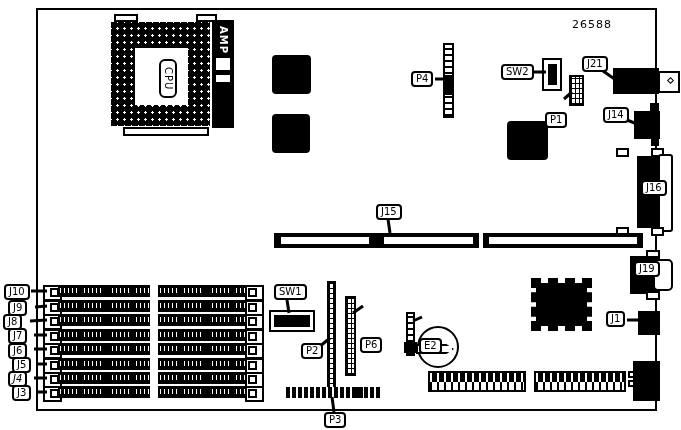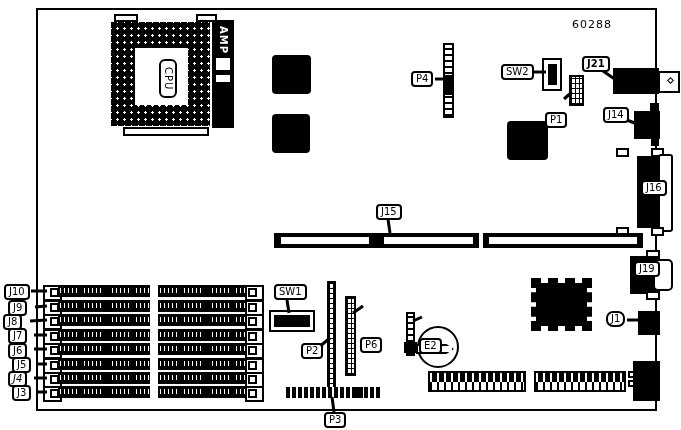--- a/index.html
+++ b/index.html
@@ -76,21 +76,21 @@
   #sw2-inner{left:548px;top:64px;width:9px;height:21px;background:#000;}
   .notch{background:#fff;border:2px solid #000;}
 </style>
 </head>
 <body>
 
 <div id="canvas">
 
   <div id="board" class="abs"></div>
 
-  <div id="fig-number" class="abs">60288</div>
+  <div id="fig-number" class="abs">26588</div>
 
   <div class="abs tab" style="left:114px;top:14px;width:24px;height:8px;"></div>
   <div class="abs tab" style="left:196px;top:14px;width:21px;height:8px;"></div>
   <div id="socket" class="abs"></div>
   <div id="socket-inner" class="abs"></div>
   <div id="cpu-box" class="abs">CPU</div>
   <div id="amp-strip" class="abs"></div>
   <div class="abs ampwhite" style="left:215px;top:57px;width:16px;height:14px;"></div>
   <div class="abs ampwhite" style="left:215px;top:74px;width:16px;height:9px;"></div>
   <div id="amp-text" class="abs">AMP</div>
@@ -231,25 +231,25 @@
       <line x1="319" y1="347" x2="330" y2="338"></line>
       <line x1="363" y1="306" x2="353" y2="313"></line>
       <line x1="334" y1="412" x2="332" y2="397"></line>
       <line x1="422" y1="317" x2="413" y2="321"></line>
     </g>
   </svg>
 
   <div class="co" style="left:411px;top:71px;">P4</div>
   <div class="co" style="left:501px;top:64px;">SW2</div>
   <div class="co" style="left:545px;top:112px;">P1</div>
-  <div class="co" style="left:582px;top:56px;font-weight:bold;">J21</div>
+  <div class="co" style="left:582px;top:56px;">J21</div>
   <div class="co" style="left:603px;top:107px;">J14</div>
   <div class="co" style="left:641px;top:180px;">J16</div>
   <div class="co" style="left:634px;top:261px;">J19</div>
-  <div class="co" style="left:606px;top:311px;border-radius:7px;">J1</div>
+  <div class="co" style="left:606px;top:311px;">J1</div>
   <div class="co" style="left:376px;top:204px;">J15</div>
   <div class="co" style="left:274px;top:284px;">SW1</div>
   <div class="co" style="left:301px;top:343px;">P2</div>
   <div class="co" style="left:360px;top:292px;margin-top:45px;">P6</div>
   <div class="co" style="left:324px;top:412px;">P3</div>
   <div class="co" style="left:419px;top:302px;margin-top:36px;">E2</div>
 
   <div class="co" style="left:4px;top:284px;">J10</div>
   <div class="co" style="left:8px;top:300px;">J9</div>
   <div class="co" style="left:3px;top:314px;text-align:right;">J8</div>

